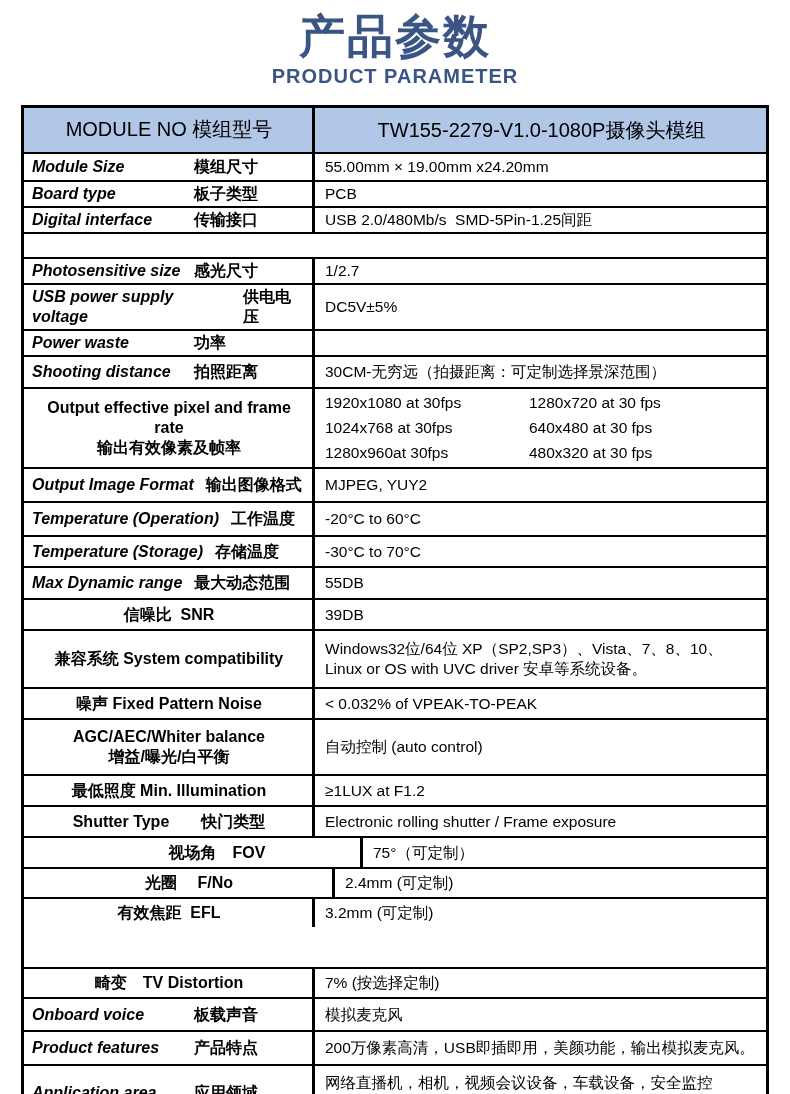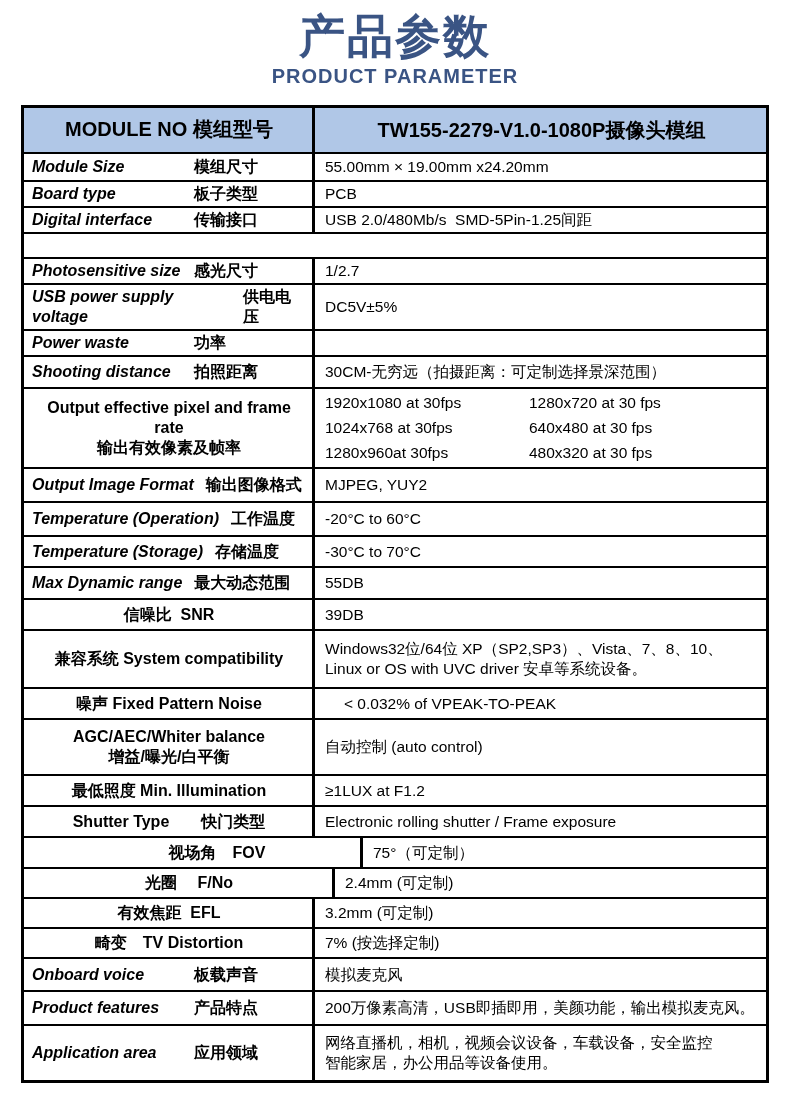--- a/index.html
+++ b/index.html
@@ -33,21 +33,21 @@
     font-weight:bold;font-size:16px;line-height:1.25;
   }
   .vcell{
     flex:1;box-sizing:border-box;
     display:flex;flex-direction:column;justify-content:center;
     padding:2px 8px 2px 10px;
     font-size:15.5px;line-height:1.3;
   }
   .header-row .lcell,.header-row .vcell{
     justify-content:center;text-align:center;
-    font-weight:bold;font-size:20px;
+    font-weight:normal;font-size:20px;
   }
   .lcell.center{text-align:center;}
   .lcell .lrow{display:flex;align-items:baseline;}
   .lcell .en{min-width:150px;padding-right:12px;font-style:italic;}
   .vgrid{display:grid;grid-template-columns:200px auto;row-gap:5px;column-gap:4px;}
   .vline{white-space:pre-wrap;}
   .lcell div{white-space:pre-wrap;}
 </style>
 </head>
 <body>
@@ -176,21 +176,21 @@
       </div>
       <div class="trow" style="min-height: 56px;">
         <div class="lcell center">
           <div>兼容系统 System compatibility</div>
         </div>
         <div class="vcell">
           <div class="vline">Windows32位/64位 XP（SP2,SP3）、Vista、7、8、10、</div>
           <div class="vline">Linux or OS with UVC driver 安卓等系统设备。</div>
         </div>
       </div>
-      <div class="trow" style="min-height: 29px; gap: 19px;">
+      <div class="trow" style="min-height: 29px;">
         <div class="lcell center">
           <div>噪声 Fixed Pattern Noise</div>
         </div>
         <div class="vcell">
           <div class="vline">&lt; 0.032% of VPEAK-TO-PEAK</div>
         </div>
       </div>
       <div class="trow" style="min-height: 54px;">
         <div class="lcell center">
           <div>AGC/AEC/Whiter balance</div>
@@ -233,21 +233,21 @@
         </div>
       </div>
       <div class="trow" style="min-height: 28px;">
         <div class="lcell center">
           <div>有效焦距  EFL</div>
         </div>
         <div class="vcell">
           <div class="vline">3.2mm (可定制)</div>
         </div>
       </div>
-      <div class="trow" style="min-height: 28px;">
+      <div class="trow" style="min-height: 28px; margin-top: 40px;">
         <div class="lcell center">
           <div>畸变　TV Distortion</div>
         </div>
         <div class="vcell">
           <div class="vline">7% (按选择定制)</div>
         </div>
       </div>
       <div class="trow" style="min-height: 31px;">
         <div class="lcell">
           <div class="lrow"><span class="en">Onboard voice</span><span class="zh">板载声音</span></div>

